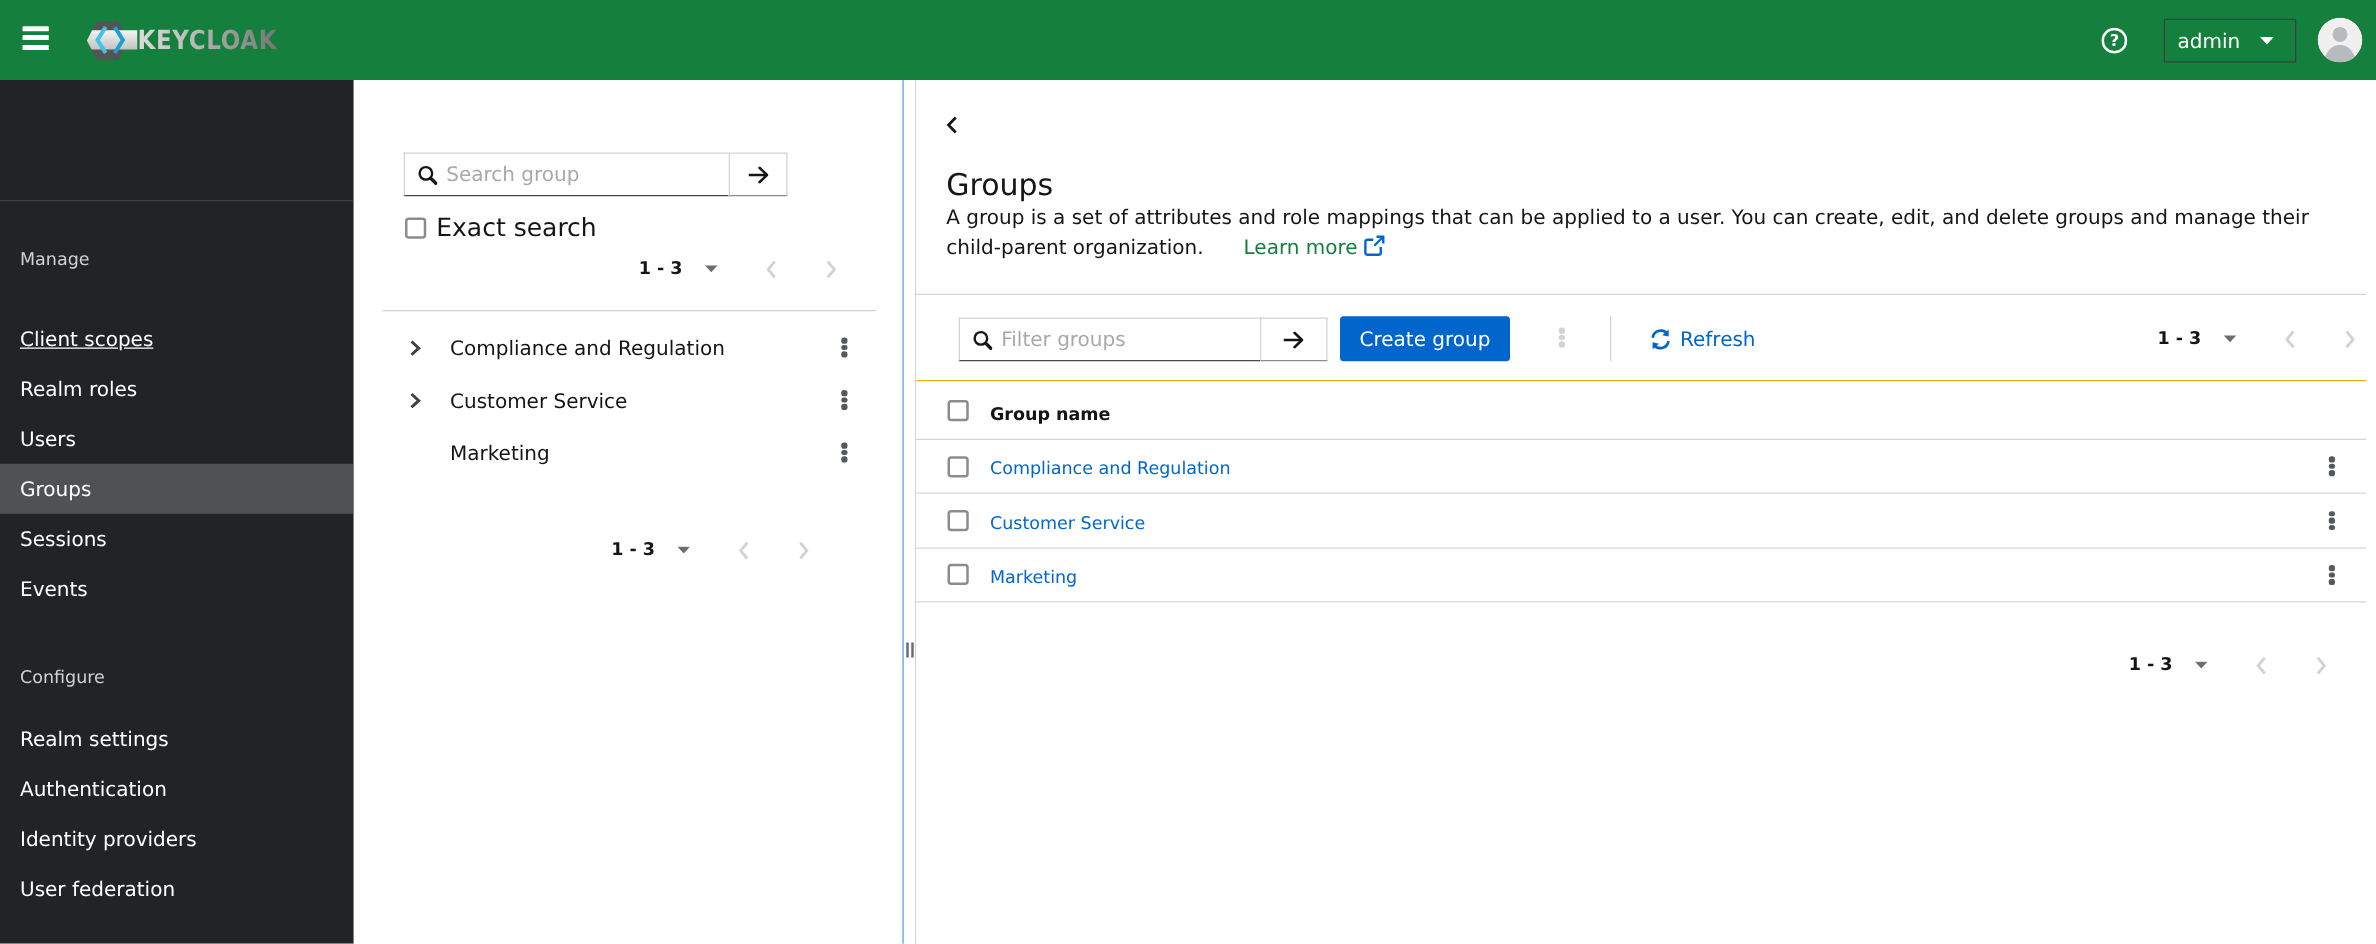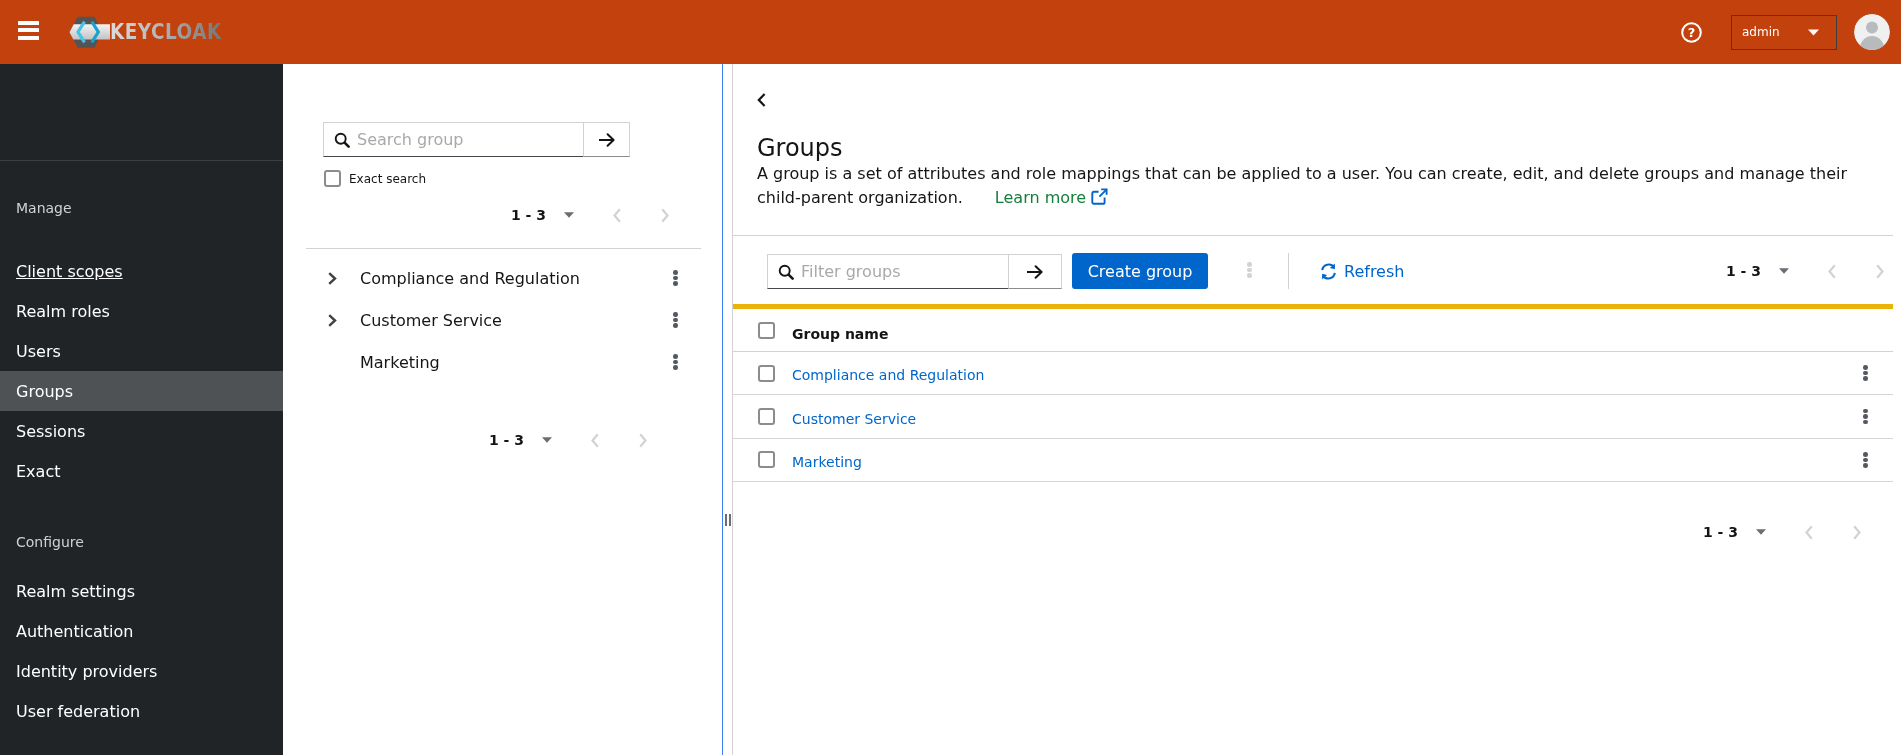--- a/index.html
+++ b/index.html
@@ -1,28 +1,28 @@
 <!DOCTYPE html>
 <html><head>
 <meta charset="utf-8">
 <style>
   * { margin:0; padding:0; box-sizing:border-box; }
   html,body { width:1901px; height:755px; overflow:hidden; }
   body { font-family:"DejaVu Sans","Liberation Sans",sans-serif; color:#151515; background:#fff; position:relative; }
 
   
-  .masthead { position:absolute; left:0; top:0; width:1901px; height:64px; background:#c2410c; display:flex; align-items:center; }
+  .masthead { position:absolute; left:0; top:0; width:1901px; height:64px; background:#15803d; display:flex; align-items:center; }
   .hamburger { width:21px; height:19px; margin-left:18px; margin-top:-4px; display:flex; flex-direction:column; justify-content:space-between; cursor:pointer; }
   .hamburger span { display:block; height:4px; background:#fff; border-radius:0.5px; }
   .brand { display:flex; align-items:center; margin-left:30px; cursor:pointer; }
   .brand-text { font-size:21px; font-weight:bold; letter-spacing:0.5px; transform:scaleX(0.88); transform-origin:left center; margin-left:0; background:linear-gradient(90deg,#dcdcdc 0%,#b9b9b9 40%,#757575 100%); -webkit-background-clip:text; background-clip:text; color:transparent; }
   .masthead-right { margin-left:auto; display:flex; align-items:center; }
   .help-btn { width:24px; height:24px; margin-right:28px; cursor:pointer; display:flex; align-items:center; justify-content:center; }
   .user-dd { width:106px; height:35px; border:1px solid #3c3f42; display:flex; align-items:center; cursor:pointer; margin-right:17px; }
-  .user-dd .user-name { color:#fff; font-size:12px; margin-left:10px; }
+  .user-dd .user-name { color:#fff; font-size:16px; margin-left:10px; }
   .user-dd .dd-caret { margin-left:auto; margin-right:17px; }
   .avatar { width:36px; height:36px; border-radius:50%; overflow:hidden; margin-right:11px; cursor:pointer; }
 
   
   .sidebar { position:absolute; left:0; top:64px; width:283px; height:691px; background:#212427; }
   .realm-selector { position:absolute; left:17px; top:24px; width:241px; height:40px; border:1px solid #f0f0f0; display:flex; align-items:center; cursor:pointer; }
   .realm-selector .realm-name { color:#fff; font-size:16px; margin-left:9px; }
   .realm-selector .dd-caret { margin-left:auto; margin-right:14px; }
   .realm-divider { position:absolute; left:0; top:96px; width:283px; height:1px; background:#3c3f42; }
   .nav-section-title { position:absolute; left:16px; font-size:14px; color:#d2d2d2; }
@@ -39,21 +39,21 @@
   .search-group { display:flex; background:#fff; }
   .search-input-wrap { display:flex; align-items:center; border:1px solid #d2d2d2; border-right:none; border-bottom:1px solid #44474c; flex:1; }
   .search-input-wrap .mag { margin-left:10px; flex:none; }
   .search-group input { border:none; outline:none; background:transparent; font-family:inherit; font-size:16px; color:#151515; flex:1; min-width:0; margin-left:7px; height:100%; }
   .search-group input::placeholder { color:#a9a9a9; opacity:1; }
   .search-go { border:1px solid #d2d2d2; border-bottom-color:#8a8d90; background:#fff; display:flex; align-items:center; justify-content:center; cursor:pointer; }
 
   .ts-search { position:absolute; left:40px; top:58px; width:307px; height:35px; }
   .ts-search .search-go { width:47px; }
   .exact-row { position:absolute; left:41px; top:106px; display:flex; align-items:center; }
-  .exact-row label { font-size:12px; margin-left:8px; cursor:pointer; }
+  .exact-row label { font-size:20px; margin-left:8px; cursor:pointer; }
   .checkbox { width:17px; height:17px; border:2px solid #8a8d90; border-radius:3px; background:#fff; cursor:pointer; flex:none; }
 
   
   .pagination { display:flex; align-items:center; }
   .pagination .range { font-size:14px; font-weight:bold; color:#151515; white-space:pre; }
   .pagination .pg-caret { margin-left:18px; cursor:pointer; display:flex; }
   .pagination .pg-prev { margin-left:39px; cursor:default; display:flex; }
   .pagination .pg-next { margin-left:40px; cursor:default; display:flex; }
 
   .tree-pg-top { position:absolute; right:53px; top:143px; }
@@ -82,21 +82,21 @@
   .mc-search { position:absolute; left:16px; top:18px; width:313px; height:35px;padding-left:18px; }
   .mc-search .search-go { width:54px; }
   .create-btn { position:absolute; left:339px; top:17px; width:136px; height:36px; background:#0066cc; color:#fff; font-family:inherit; font-size:16px; border:none; border-radius:3px; cursor:pointer; }
   .toolbar .kebab { position:absolute; left:508px; top:20px; padding:6px; }
   .toolbar-sep { position:absolute; left:555px; top:17px; width:1px; height:36px; background:#d2d2d2; }
   .refresh { position:absolute; left:587px; top:26px; display:flex; align-items:center; color:#0066cc; font-size:16px; cursor:pointer; text-decoration:none; }
   .refresh span { margin-left:7px; }
   .main-pg-top { position:absolute; right:9px; top:27px; }
 
   .gtable { position:absolute; left:0; top:240px; width:1160px; }
-  .gt-head { height:48px; border-top:5px solid #eab308; border-bottom:1px solid #d2d2d2; display:flex; align-items:center; }
+  .gt-head { height:48px; border-top:1px solid #eab308; border-bottom:1px solid #d2d2d2; display:flex; align-items:center; }
   .gt-head .checkbox { margin-left:25px; }
   .gt-head .col-label { font-size:14px; font-weight:bold; margin-left:17px; margin-top:8px; }
   .gt-row { height:43.4px; border-bottom:1px solid #d7d7d7; display:flex; align-items:center; position:relative; }
   .gt-row .checkbox { margin-left:25px; }
   .gt-row a { font-size:14px; color:#0066cc; text-decoration:none; margin-left:17px; margin-top:4px; cursor:pointer; }
   .gt-row .kebab { position:absolute; left:1130px; }
   .main-pg-bottom { position:absolute; right:32px; top:460px; }
 </style>
 </head>
 <body>
@@ -158,21 +158,21 @@
   <div class="nav-item" style="top:267px;">
       <span>Users</span>
     </div>
   <div class="nav-item current" style="top:307px;">
       <span>Groups</span>
     </div>
   <div class="nav-item" style="top:347px;">
       <span>Sessions</span>
     </div>
   <div class="nav-item" style="top:387px;">
-      <span>Exact</span>
+      <span>Events</span>
     </div>
 
   <div class="nav-section-title" style="top:470px;">Configure</div>
   <div class="nav-item" style="top:507px;">
       <span>Realm settings</span>
     </div>
   <div class="nav-item" style="top:587px;">
       <span>Identity providers</span>
     </div>
   <div class="nav-item" style="top:547px;">

